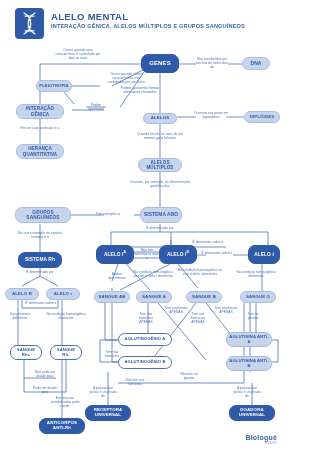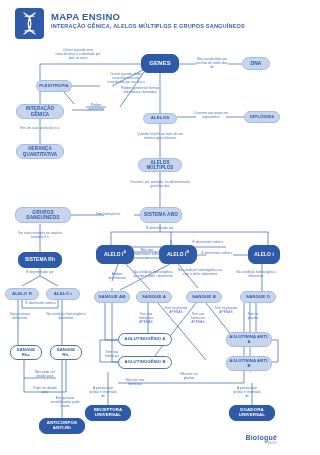--- a/index.html
+++ b/index.html
@@ -61,21 +61,21 @@
       <g stroke="#ffffff" stroke-width="1.3" fill="none" stroke-linecap="round">
         <path d="M5 2 C14 7, 14 18, 5 23"></path>
         <path d="M16 2 C7 7, 7 18, 16 23"></path>
         <path d="M6.2 5.2 L14.8 5.2"></path>
         <path d="M9.4 9 L11.6 9"></path>
         <path d="M9.4 16 L11.6 16"></path>
         <path d="M6.2 19.8 L14.8 19.8"></path>
       </g>
     </svg>
   </div>
-  <div class="hdr-title">MAPA ENSINO</div>
+  <div class="hdr-title">ALELO MENTAL</div>
   <div class="hdr-sub">INTERAÇÃO GÊNICA, ALELOS MÚLTIPLOS E GRUPOS SANGUÍNEOS</div>
 </div>
 
 <svg id="map" viewBox="0 0 285 455">
   <g stroke="#4a72bb" stroke-width="0.8" fill="none">
 
     <path d="M141 64 L40 64 L40 104"></path>
 
     <path d="M143 70 L112 86"></path>
     <path d="M100 86 L72 86"></path>

